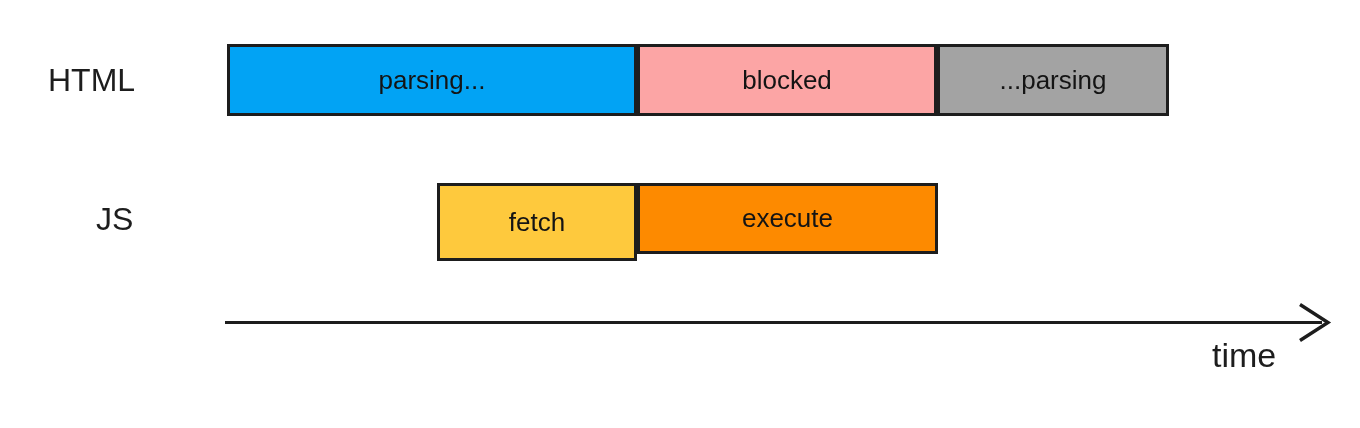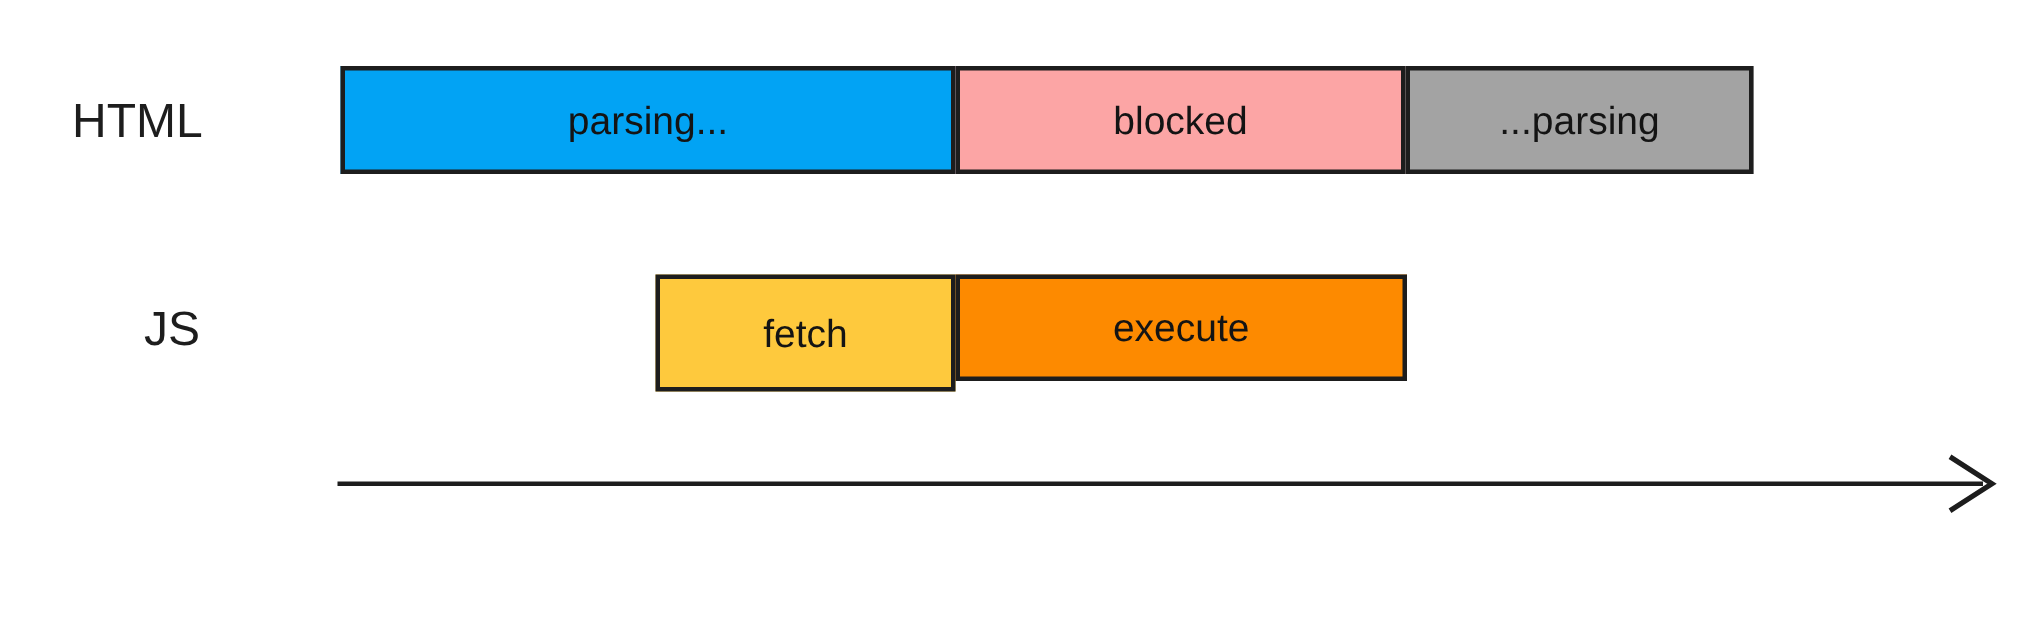--- a/index.html
+++ b/index.html
@@ -67,14 +67,15 @@
       <div class="row-label" style="top: 218.5px; margin-left: 48px;">JS</div>
       <div class="segment" style="left: 437px; width: 200px; top: 183px; height: 78px; background: rgb(254, 201, 61);">fetch</div>
       <div class="segment" style="left: 637px; width: 301px; top: 183px; height: 71px; background: rgb(253, 138, 0);">execute</div>
     </div>
 
   <svg class="axis-svg" viewBox="0 0 1360 428" xmlns="http://www.w3.org/2000/svg">
     <line x1="225" y1="322.5" x2="1322" y2="322.5" stroke="#1d1d1d" stroke-width="3"></line>
     <polyline points="1300,304.5 1328,322.5 1300,340.5" fill="none" stroke="#1d1d1d" stroke-width="3.4"></polyline>
   </svg>
 
+  <div class="time-label">time</div>
 
 </div>
 
 </body></html>

